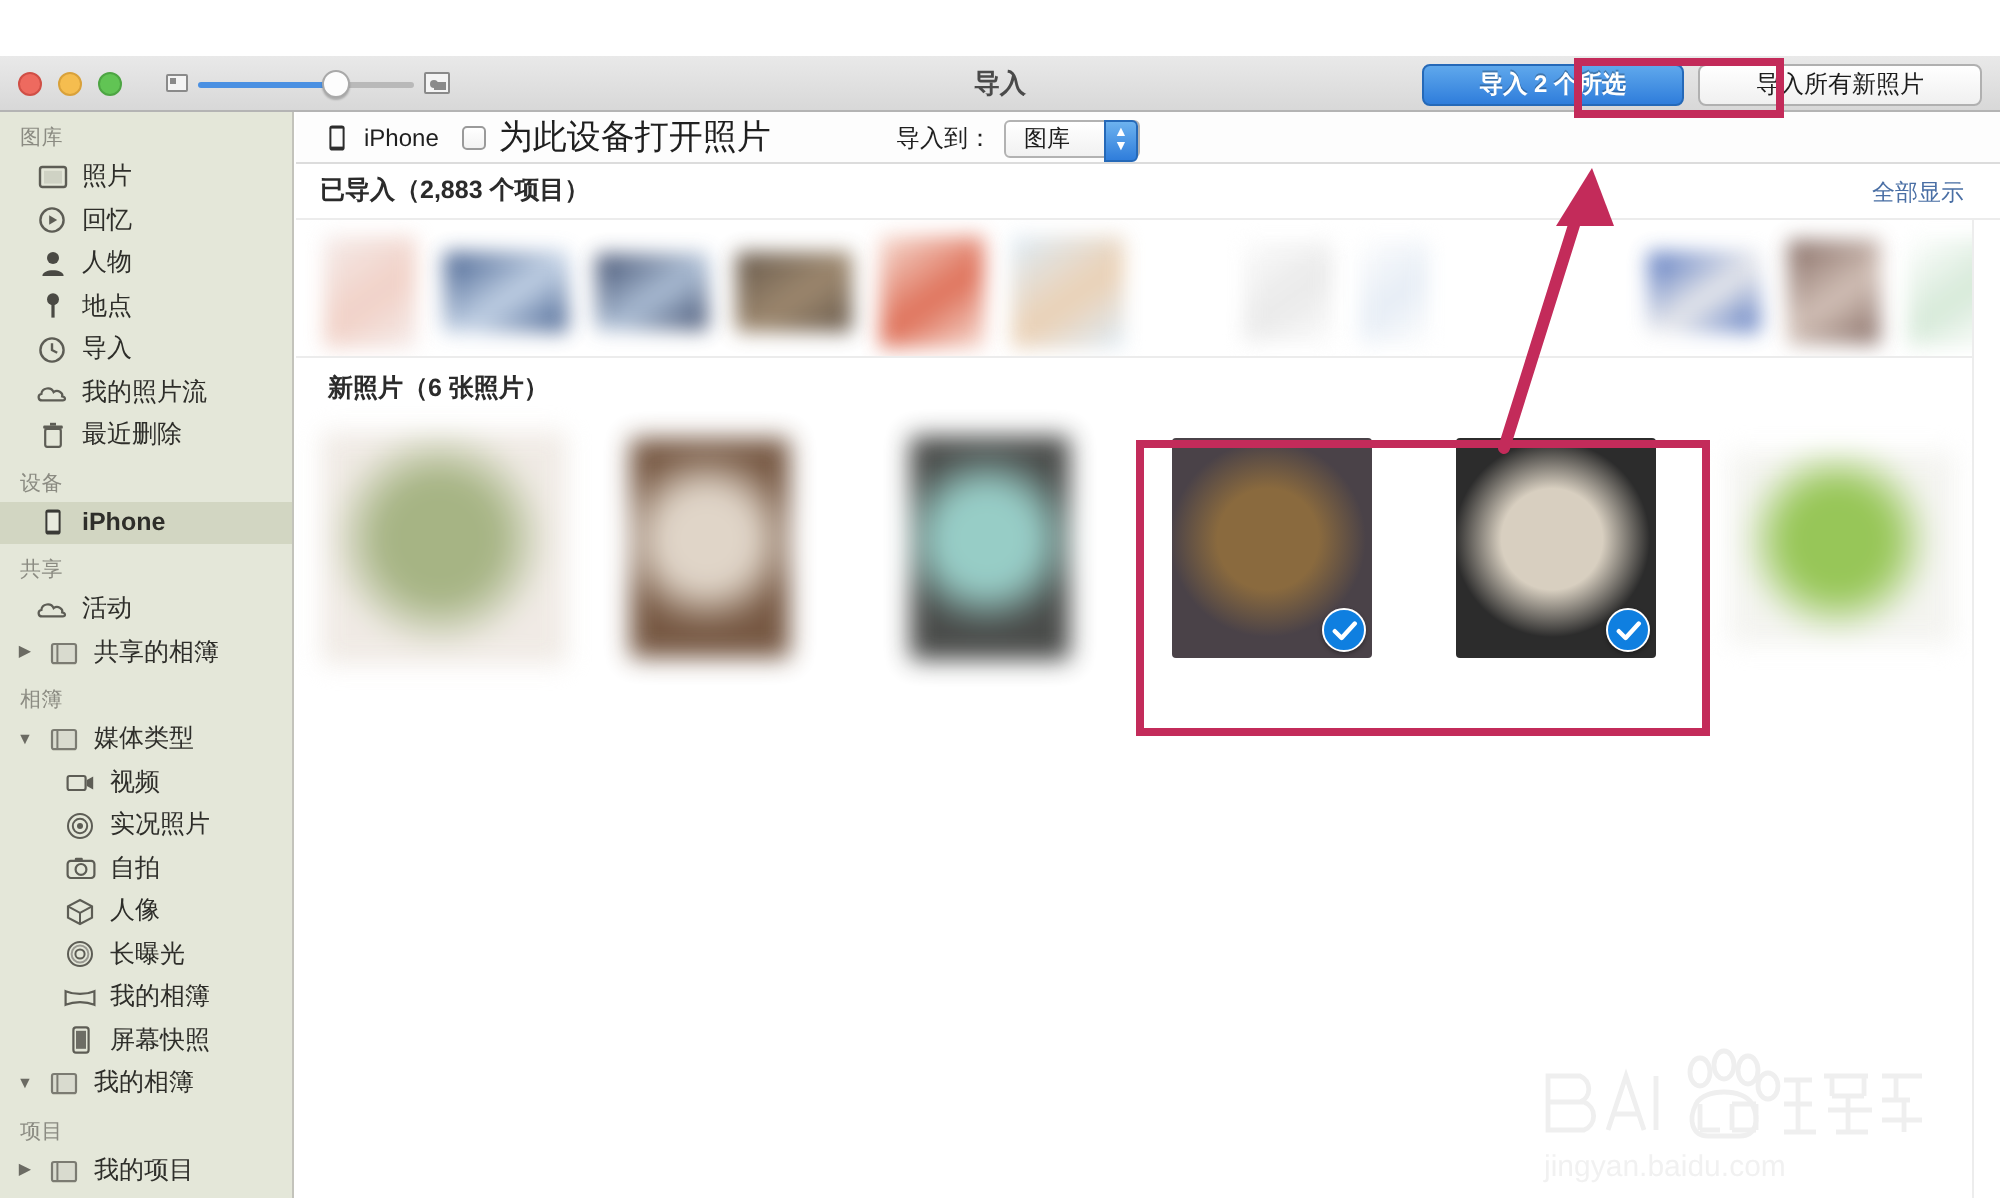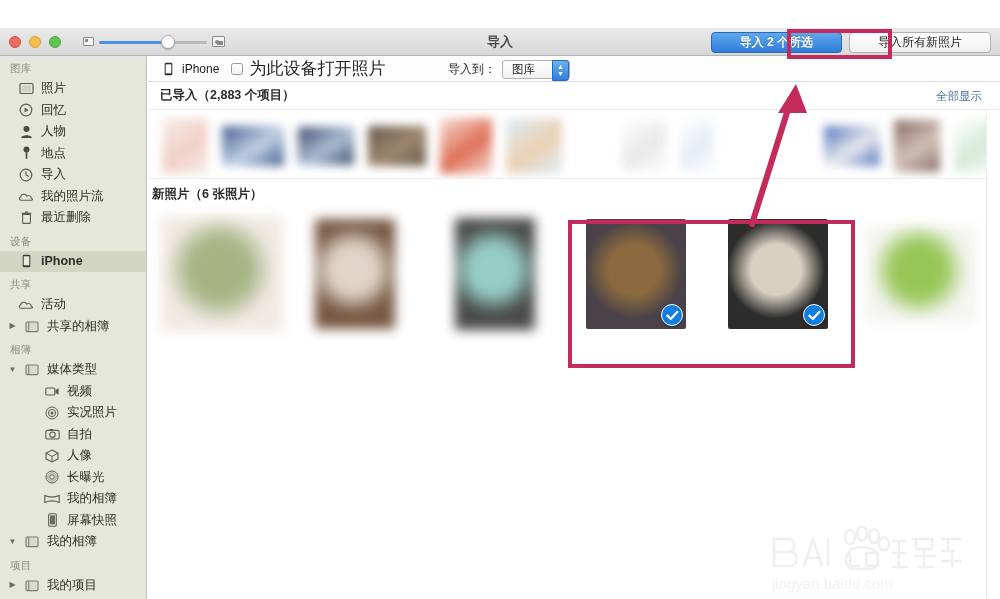--- a/index.html
+++ b/index.html
@@ -87,21 +87,21 @@
     font-size:12.5px; color:#30302c;
   }
   .sb-head {
     font-size:10.5px; color:#8b8b82; padding: 6px 0 2px 10px; letter-spacing:.2px;
   }
   .sb-item {
     display:flex; align-items:center; height:21.5px; padding-left: 2px; gap:7px; cursor:default;
   }
   .sb-item.selected { background:#d2d6c2; }
   .sb-item.indent1 { padding-left: 8px; }
-  .sb-item.indent2 { padding-left: 44px; }
+  .sb-item.indent2 { padding-left: 32px; }
   .sb-label { font-size:12.5px; color:#2e2e2a; white-space:nowrap; }
   .sb-item.selected .sb-label { font-weight:600; }
   .disc {
     width:9px; font-size:8px; color:#6b6b63; line-height:1; display:inline-block;
     text-align:center; flex:0 0 9px;
   }
   .ico { width:16px; height:16px; flex:0 0 16px; display:flex; align-items:center; justify-content:center; }
   .ico svg { display:block; }
 
   
@@ -147,21 +147,21 @@
     overflow:hidden;
   }
   .thumb { position:absolute; top:8px; }
   .thumb .img {
     width:100%; height:100%; border-radius:2px;
     filter: blur(5px); opacity:.85;
   }
 
   .newsec { position:relative; }
   .newsec .hdr {
-    height:30px; display:flex; align-items:center; padding-left:4px;
+    height:30px; display:flex; align-items:center; padding-left:16px;
     font-size:12.5px; color:#2b2b2b; font-weight:600;
   }
   .grid { position:relative; height:145px; }
   .cell { position:absolute; top:0; }
   .cell .ph { width:100%; height:100%; border-radius:2px; }
   .cell.blur .ph { filter: blur(6px); opacity:.92; }
   .check {
     position:absolute; right:3px; bottom:3px; width:22px; height:22px; border-radius:50%;
     background:#0f7fe0; border:1.5px solid #ffffff;
     box-shadow: 0 1px 2px rgba(0,0,0,.35);

